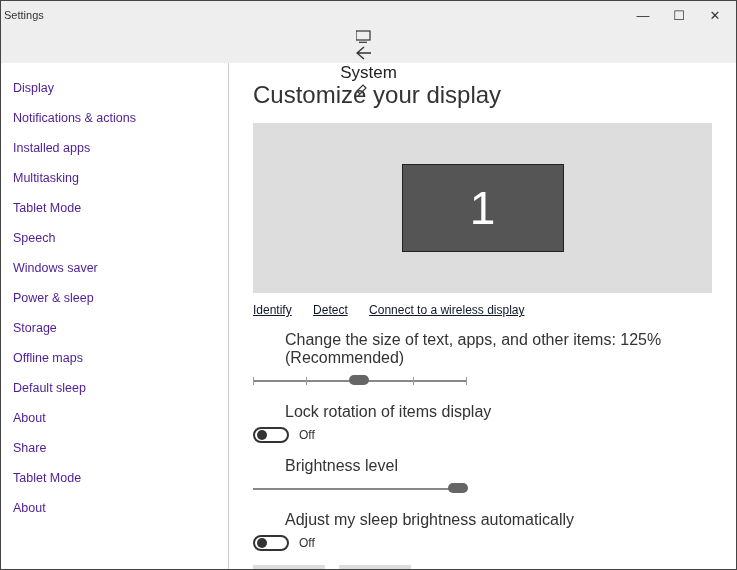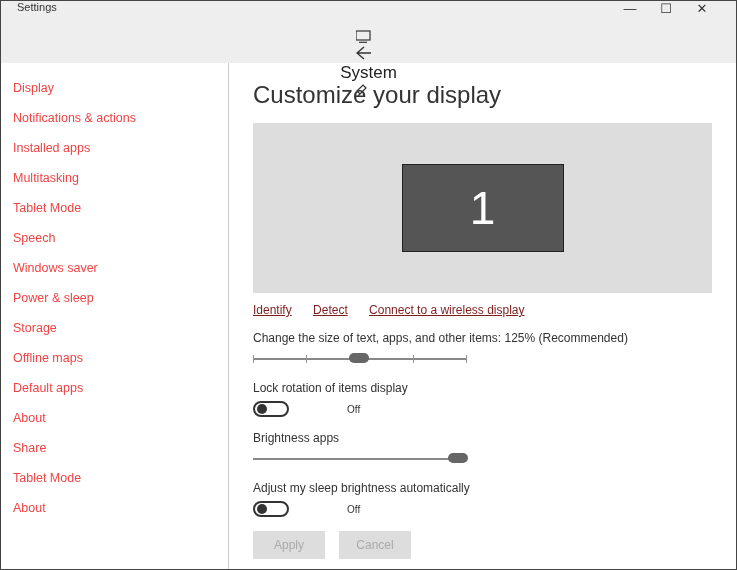--- a/index.html
+++ b/index.html
@@ -1,44 +1,44 @@
 <!DOCTYPE html>
 <html><head>
 <meta charset="utf-8">
 <style>
 * { box-sizing: border-box; margin: 0; padding: 0; font-family: "Segoe UI", Tahoma, sans-serif; }
 body { width: 737px; height: 570px; border: 1px solid #444; background: #fff; overflow: hidden; }
-.titlebar { height: 28px; background: #eee; display: flex; align-items: flex-start; padding: 0 16px; font-size: 11px; color: #333; }
+.titlebar { height: 28px; background: #eee; display: flex; align-items: center; padding: 0 3px; font-size: 11px; color: #333; }
 .titlebar .spacer { flex: 1; }
 .titlebar .winbtn { width: 36px; text-align: center; font-size: 13px; color: #333; cursor: default; }
 .headerbar { height: 34px; background: #eee; display: flex; align-items: center; padding: 0 10px; flex-direction: column; }
 .headerbar .hicon { font-size: 15px; color: #333; margin-right: 10px; }
 .headerbar .htitle { font-size: 17px; color: #222; flex: 1; }
 .headerbar .pin { font-size: 14px; color: #333; margin-right: 14px; }
 .searchbox { display: flex; align-items: center; width: 190px; height: 26px; border: 1px solid #aaa; background: #fff; padding: 0 8px; }
 .searchbox input { border: none; outline: none; flex: 1; font-size: 12px; color: #666; background: transparent; }
 .searchbox svg { width: 13px; height: 13px; }
 .content { display: flex; height: calc(570px - 62px); }
 .sidebar { width: 228px; border-right: 1px solid #ccc; padding-top: 10px; overflow: hidden; }
-.sidebar-item { font-size: 12.5px; color: #ef4444; padding: 8px 12px; cursor: default; }
+.sidebar-item { font-size: 12.5px; color: #4c1d95; padding: 8px 12px; cursor: default; }
 .main { flex: 1; padding: 18px 24px 0 24px; overflow: hidden; position: relative; }
 .main h1 { font-weight: 400; font-size: 24px; color: #333; margin-bottom: 14px; }
 .monitorarea { background: #ddd; height: 170px; display: flex; align-items: center; justify-content: center; margin-bottom: 10px; }
 .monitor { width: 162px; height: 88px; background: #555; border: 1px solid #222; color: #fff; display: flex; align-items: center; justify-content: center; font-size: 46px; font-weight: 200; }
 .linksrow { margin-bottom: 14px; font-size: 12px; }
-.linksrow a { color: #7f1d1d; text-decoration: underline; margin-right: 18px; cursor: default; }
-.settingline { font-size: 12px; color: #333; margin-bottom: 6px; }
+.linksrow a { color: #0f172a; text-decoration: underline; margin-right: 18px; cursor: default; }
+.settingline { font-size: 16px; color: #333; margin-bottom: 6px; margin-left: 32px; }
 .slider { position: relative; width: 214px; height: 16px; margin-bottom: 14px; }
 .slider .track { position: absolute; top: 7px; left: 0; right: 0; height: 2px; background: #888; }
 .slider .thumb { position: absolute; top: 2px; width: 20px; height: 10px; background: #666; border-radius: 5px; }
 .slider .tick { position: absolute; top: 4px; width: 1px; height: 8px; background: #999; }
 .togglewrap { display: flex; align-items: center; margin-bottom: 14px; }
 .toggle { width: 36px; height: 16px; border: 2px solid #333; border-radius: 10px; position: relative; margin-right: 10px; }
 .toggle .knob { position: absolute; width: 10px; height: 10px; background: #333; border-radius: 50%; top: 1px; left: 2px; }
-.togglelabel { font-size: 10px; color: #333; margin-left: 48px; }
+.togglelabel { font-size: 12px; color: #333; }
 .btnrow { display: flex; gap: 14px; margin-top: 6px; }
 .btnrow button { width: 72px; height: 28px; background: #ddd; border: none; color: #aaa; font-size: 12px; }
 </style>
 </head>
 <body>
 
 <div class="titlebar">
   <span>Settings</span>
   <span class="spacer"></span>
   <span class="winbtn">—</span>
@@ -71,21 +71,21 @@
     <div class="sidebar-item">Display</div>
     <div class="sidebar-item">Notifications &amp; actions</div>
     <div class="sidebar-item">Installed apps</div>
     <div class="sidebar-item">Multitasking</div>
     <div class="sidebar-item">Tablet Mode</div>
     <div class="sidebar-item">Speech</div>
     <div class="sidebar-item">Windows saver</div>
     <div class="sidebar-item">Power &amp; sleep</div>
     <div class="sidebar-item">Storage</div>
     <div class="sidebar-item">Offline maps</div>
-    <div class="sidebar-item">Default apps</div>
+    <div class="sidebar-item">Default sleep</div>
     <div class="sidebar-item">About</div>
     <div class="sidebar-item">Share</div>
     <div class="sidebar-item">Tablet Mode</div>
     <div class="sidebar-item">About</div>
   </div>
 
   <div class="main">
     <h1>Customize your display</h1>
 
     <div class="monitorarea">
@@ -110,21 +110,21 @@
     </div>
 
     <div class="settingline">Lock rotation of items display</div>
     <div class="togglewrap">
       <div class="toggle">
           <div class="knob"></div>
         </div>
       <span class="togglelabel">Off</span>
     </div>
 
-    <div class="settingline">Brightness apps</div>
+    <div class="settingline">Brightness level</div>
     <div class="slider">
       <div class="track"></div>
       <div class="thumb" style="left:195px"></div>
     </div>
 
     <div class="settingline">Adjust my sleep brightness automatically</div>
     <div class="togglewrap">
       <div class="toggle">
           <div class="knob"></div>
         </div>

